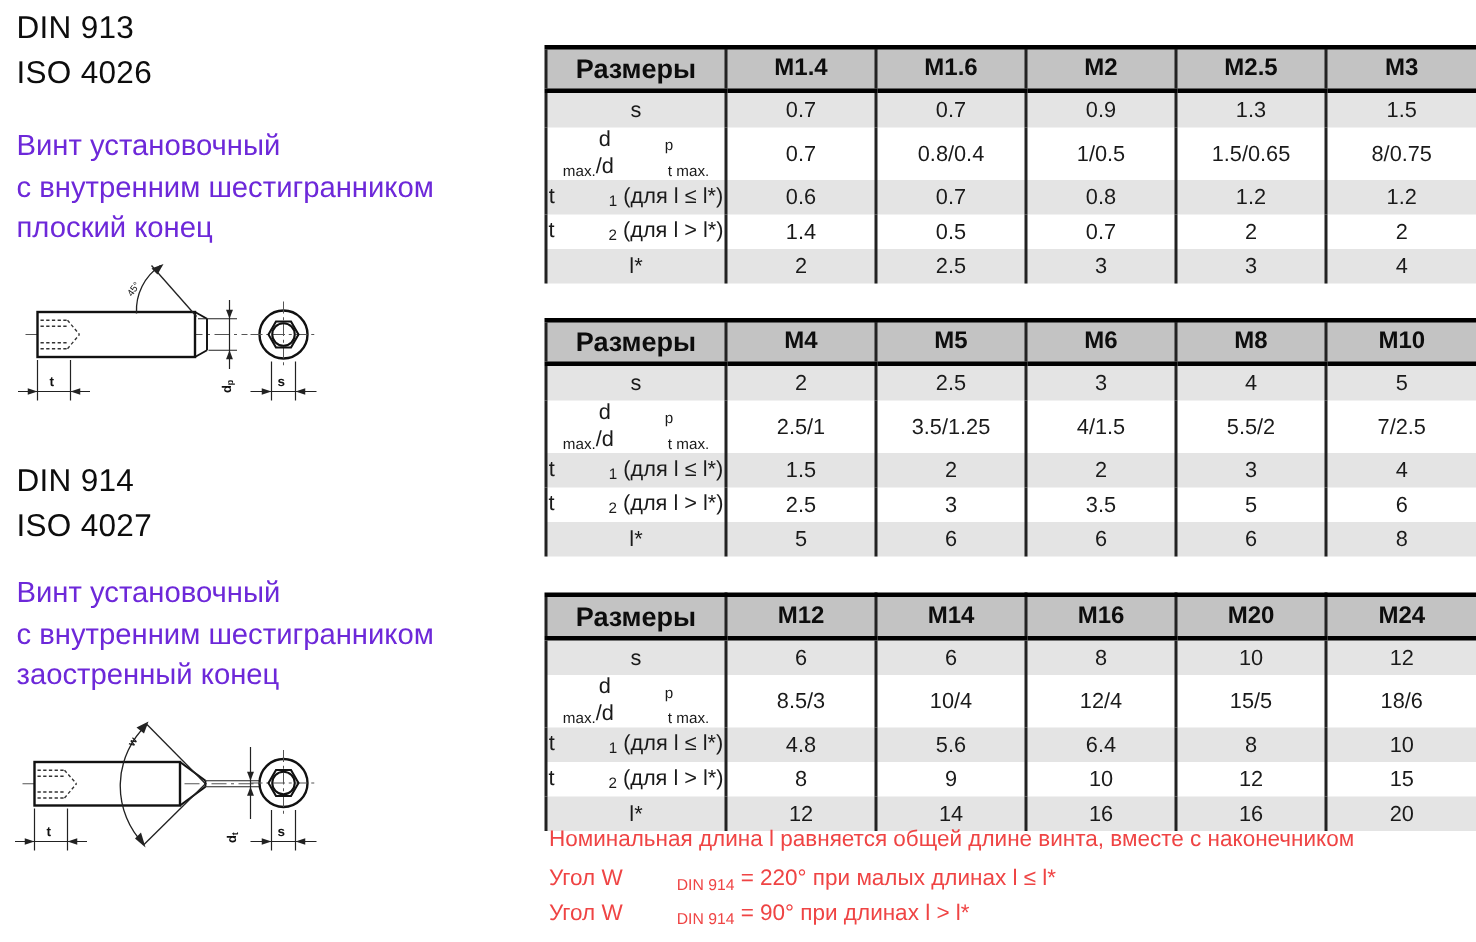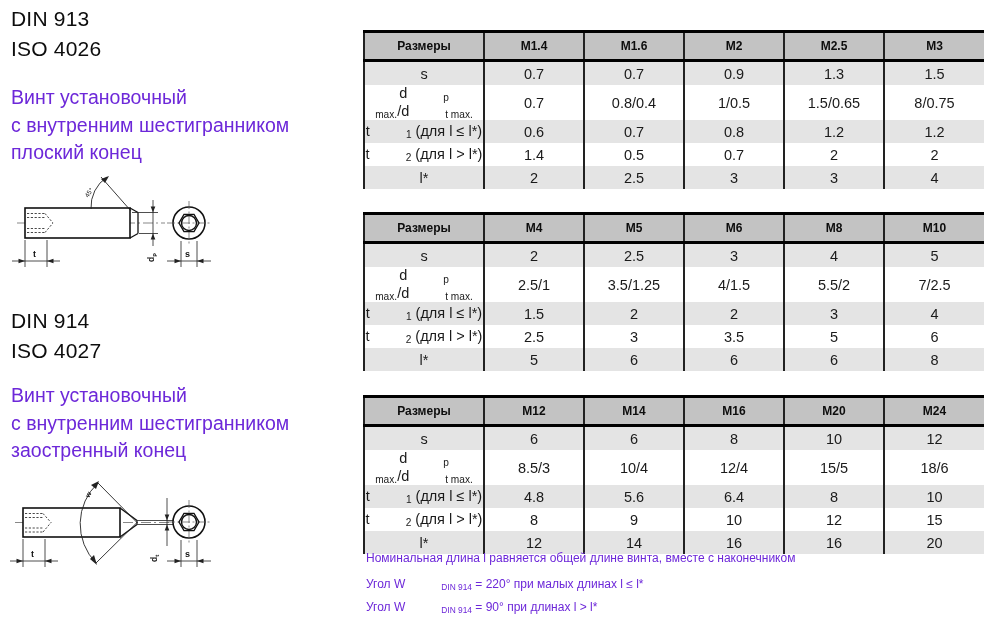--- a/index.html
+++ b/index.html
@@ -13,34 +13,34 @@
   .descr{position:absolute;left:11px;font-size:19.5px;line-height:27.5px;color:#6d28d9;}
   .drawing{position:absolute;left:5px;}
   .drawing text{font-family:"Liberation Sans",sans-serif;fill:#111;}
   
   table.dim-table{
     position:absolute;left:363px;width:621px;border-collapse:collapse;
     table-layout:fixed;border-top:3px solid #000;
   }
   table.dim-table col.label-col{width:120px;}
   table.dim-table th{
-    background:#c3c3c3;height:26px;font-size:12px;font-weight:bold;
+    background:#c3c3c3;height:26px;font-size:16px;font-weight:bold;
     border-bottom:3px solid #000;padding:0;text-align:center;color:#0d0d0d;
   }
-  table.dim-table th:first-child{font-size:12px;}
+  table.dim-table th:first-child{font-size:18px;}
   table.dim-table td{
     height:23px;font-size:14.5px;text-align:center;padding:0;
     vertical-align:middle;color:#1a1a1a;
   }
   table.dim-table th,table.dim-table td{border-left:2px solid #222;}
   table.dim-table tbody tr:nth-child(odd) td{background:#e4e4e4;}
   td.row-label{font-size:13.5px;}
   td.row-label sub,.note sub{font-size:.7em;vertical-align:-0.25em;padding-left:36px;}
   
-  .note{position:absolute;left:366px;font-size:12px;color:#6d28d9;white-space:nowrap;}
+  .note{position:absolute;left:366px;font-size:15px;color:#ef4444;white-space:nowrap;}
 </style>
 </head>
 <body>
 
 <div>
 
   <div class="std-heading" style="top:4px">
     <div>DIN 913</div>
     <div>ISO 4026</div>
   </div>

